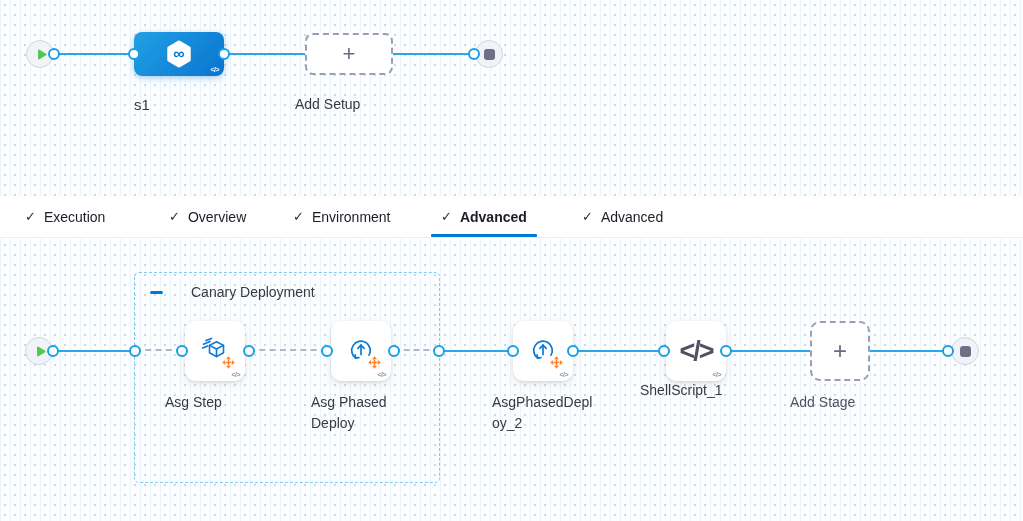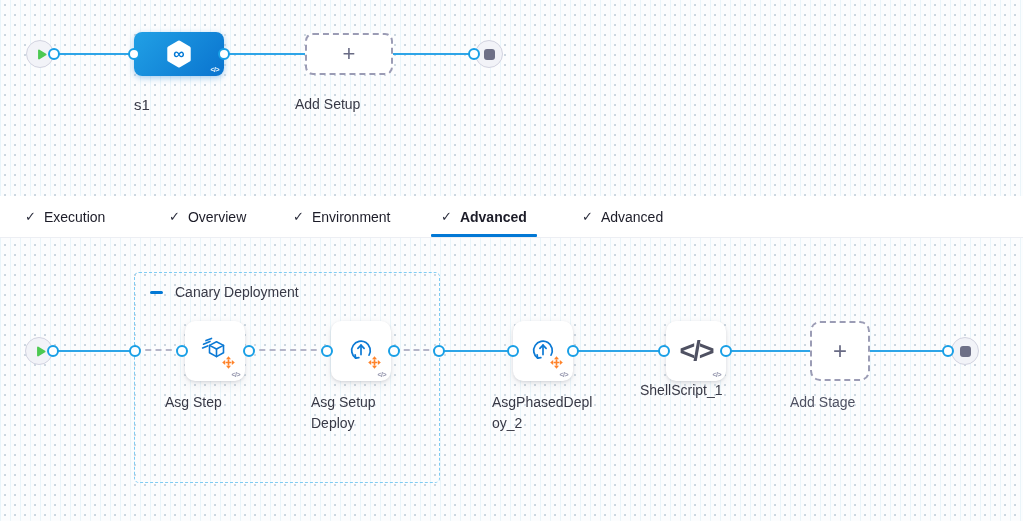--- a/index.html
+++ b/index.html
@@ -39,21 +39,21 @@
   .shell-glyph{font-size:27px;font-weight:700;color:#4f5162;letter-spacing:-2px;line-height:1;
        font-family:"Liberation Sans","DejaVu Sans",sans-serif;}
   .stage-node{position:absolute;left:134px;top:32px;width:90px;height:44px;border-radius:8px;
        background:linear-gradient(133deg,#21a0e5 0%,#0b76d0 95%);
        box-shadow:0 2px 6px rgba(11,118,208,.35);
        display:flex;align-items:center;justify-content:center;z-index:3;cursor:pointer;}
   
   .group{position:absolute;left:134px;top:272px;width:306px;height:211px;
        border:1.5px dashed #7fccf3;border-radius:5px;z-index:1;}
   .group-header{position:absolute;left:148px;top:283px;height:18px;display:flex;
-       align-items:center;gap:10px;z-index:2;}
+       align-items:center;gap:26px;z-index:2;}
   .collapse{background:none;border:none;padding:2px;cursor:pointer;display:flex;align-items:center;}
   .minus{display:block;width:13px;height:3px;border-radius:2px;background:#0278d5;}
   .group-label{font-size:14px;color:#383946;}
   
   .tabbar{position:absolute;left:0;top:196px;width:1023px;height:42px;background:#ffffff;
        border-bottom:1px solid #eceef3;z-index:6;}
   .tab{position:absolute;top:0;height:100%;display:flex;align-items:center;gap:8px;
        padding:0 10px;font-size:14px;color:#1c1c28;cursor:pointer;}
   .tab .check{font-size:13px;color:#2b2d3c;}
   .tab.active{font-weight:700;}
@@ -226,19 +226,19 @@
 
     <button class="addbox" style="left:810px;top:321px;width:60px;height:60px">
       <span class="plus">+</span>
     </button>
 
     <div class="terminal" style="left:951px;top:337px">
       <span class="endsq"></span>
     </div>
 
     <div class="nlabel" style="left:165px;top:392px;width:100px">Asg Step</div>
-    <div class="nlabel" style="left:311px;top:392px;width:100px">Asg Setup Deploy</div>
+    <div class="nlabel" style="left:311px;top:392px;width:100px">Asg Phased Deploy</div>
     <div class="nlabel breakall" style="left:492px;top:392px;width:102px">AsgPhasedDeploy_2</div>
     <div class="nlabel" style="left:640px;top:380px;width:112px">ShellScript_1</div>
     <div class="nlabel" style="left:790px;top:392px;width:100px;color:#4f5162">Add Stage</div>
   </section>
 
 </div>
 
 </body></html>

